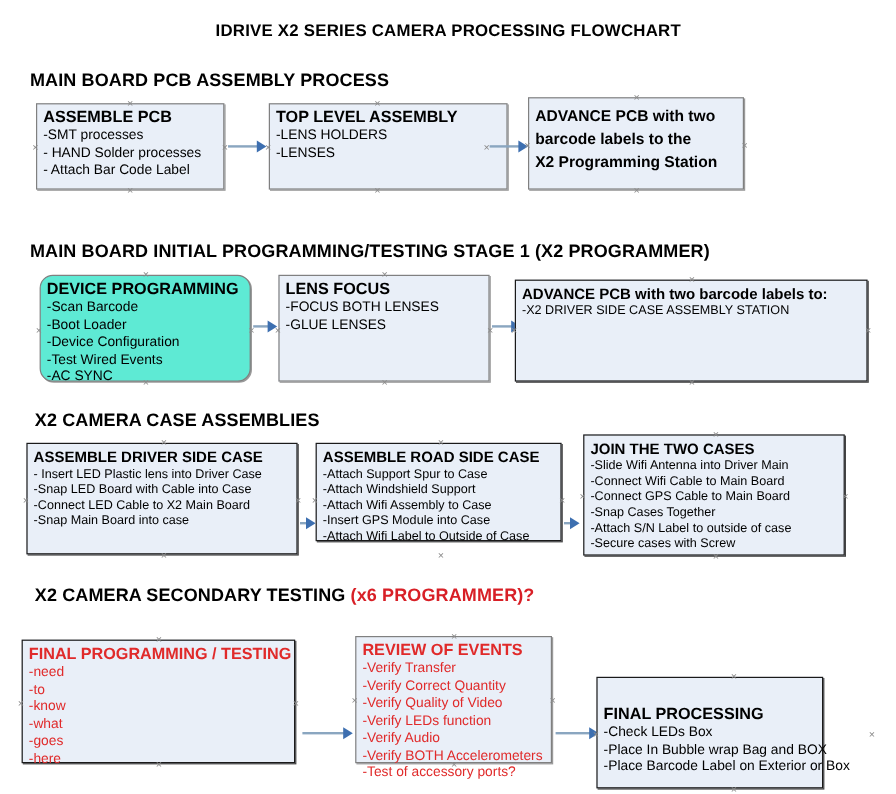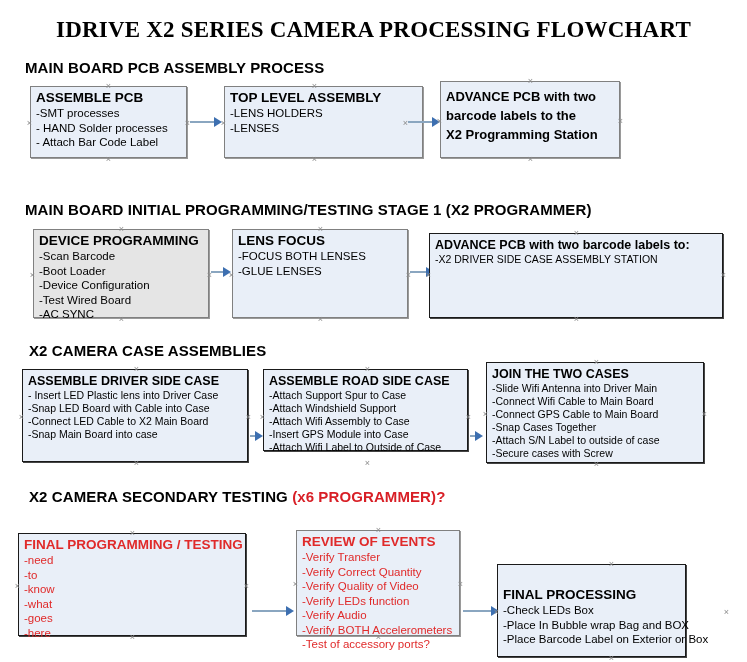--- a/index.html
+++ b/index.html
@@ -22,25 +22,24 @@
     width: 747px;
     height: 662px;
   }
 
   
   .main-title {
     position: absolute;
     left: 0; top: 17px;
     width: 747px;
     text-align: center;
-    font-size: 23px;
+    font-size: 14px;
     font-weight: bold;
     letter-spacing: 0.2px;
     white-space: nowrap;
-    font-family: Liberation Serif, serif;
   }
   .section-title {
     position: absolute;
     font-size: 15px;
     font-weight: bold;
     white-space: nowrap;
     letter-spacing: 0.1px;
   }
   .section-title .accent {
     color: #d81f26;
@@ -49,21 +48,21 @@
   
   .box {
     position: absolute;
     box-sizing: border-box;
     background: #e9eff8;
     border: 1px solid #808080;
     box-shadow: 1px 1px 0 0 #9a9a9a;
     padding: 3px 4px 2px 5px;
     overflow: visible;
   }
-  .box.white-fill { background: #e5e5e5; }
+  .box.white-fill { background: #5eead4; border-radius: 11px; }
   .box.dark-edge  { border: 1px solid #1a1a1a; box-shadow: 1px 1px 0 0 #444444; }
 
   .box-title {
     font-size: 13.5px;
     font-weight: bold;
     line-height: 16px;
     white-space: nowrap;
     margin-bottom: 0px;
   }
   .box-title.small  { font-size: 12.5px; }
@@ -161,21 +160,21 @@
 
   <div class="section-title" style="left:25px; top:201px;">
     <span>MAIN BOARD INITIAL PROGRAMMING/TESTING STAGE 1 (X2 PROGRAMMER)</span>
   </div>
 
   <div class="box white-fill" style="left:33px; top:229px; width:176px; height:89px;">
     <div class="box-title">DEVICE PROGRAMMING</div>
     <div class="box-line">-Scan Barcode</div>
     <div class="box-line">-Boot Loader</div>
     <div class="box-line">-Device Configuration</div>
-    <div class="box-line">-Test Wired Board</div>
+    <div class="box-line">-Test Wired Events</div>
     <div class="box-line">-AC SYNC</div>
     <span class="hx" style="left:84px; top:-4px;"></span>
     <span class="hx" style="left:84px; top:86px;"></span>
     <span class="hx" style="left:-5px; top:42px;"></span>
     <span class="hx" style="left:172px; top:42px;"></span>
   </div>
 
   <div class="conn" style="left:211px; top:271px; width:14px;"></div>
   <div class="conn-head" style="left:223px; top:267px;"></div>
 

